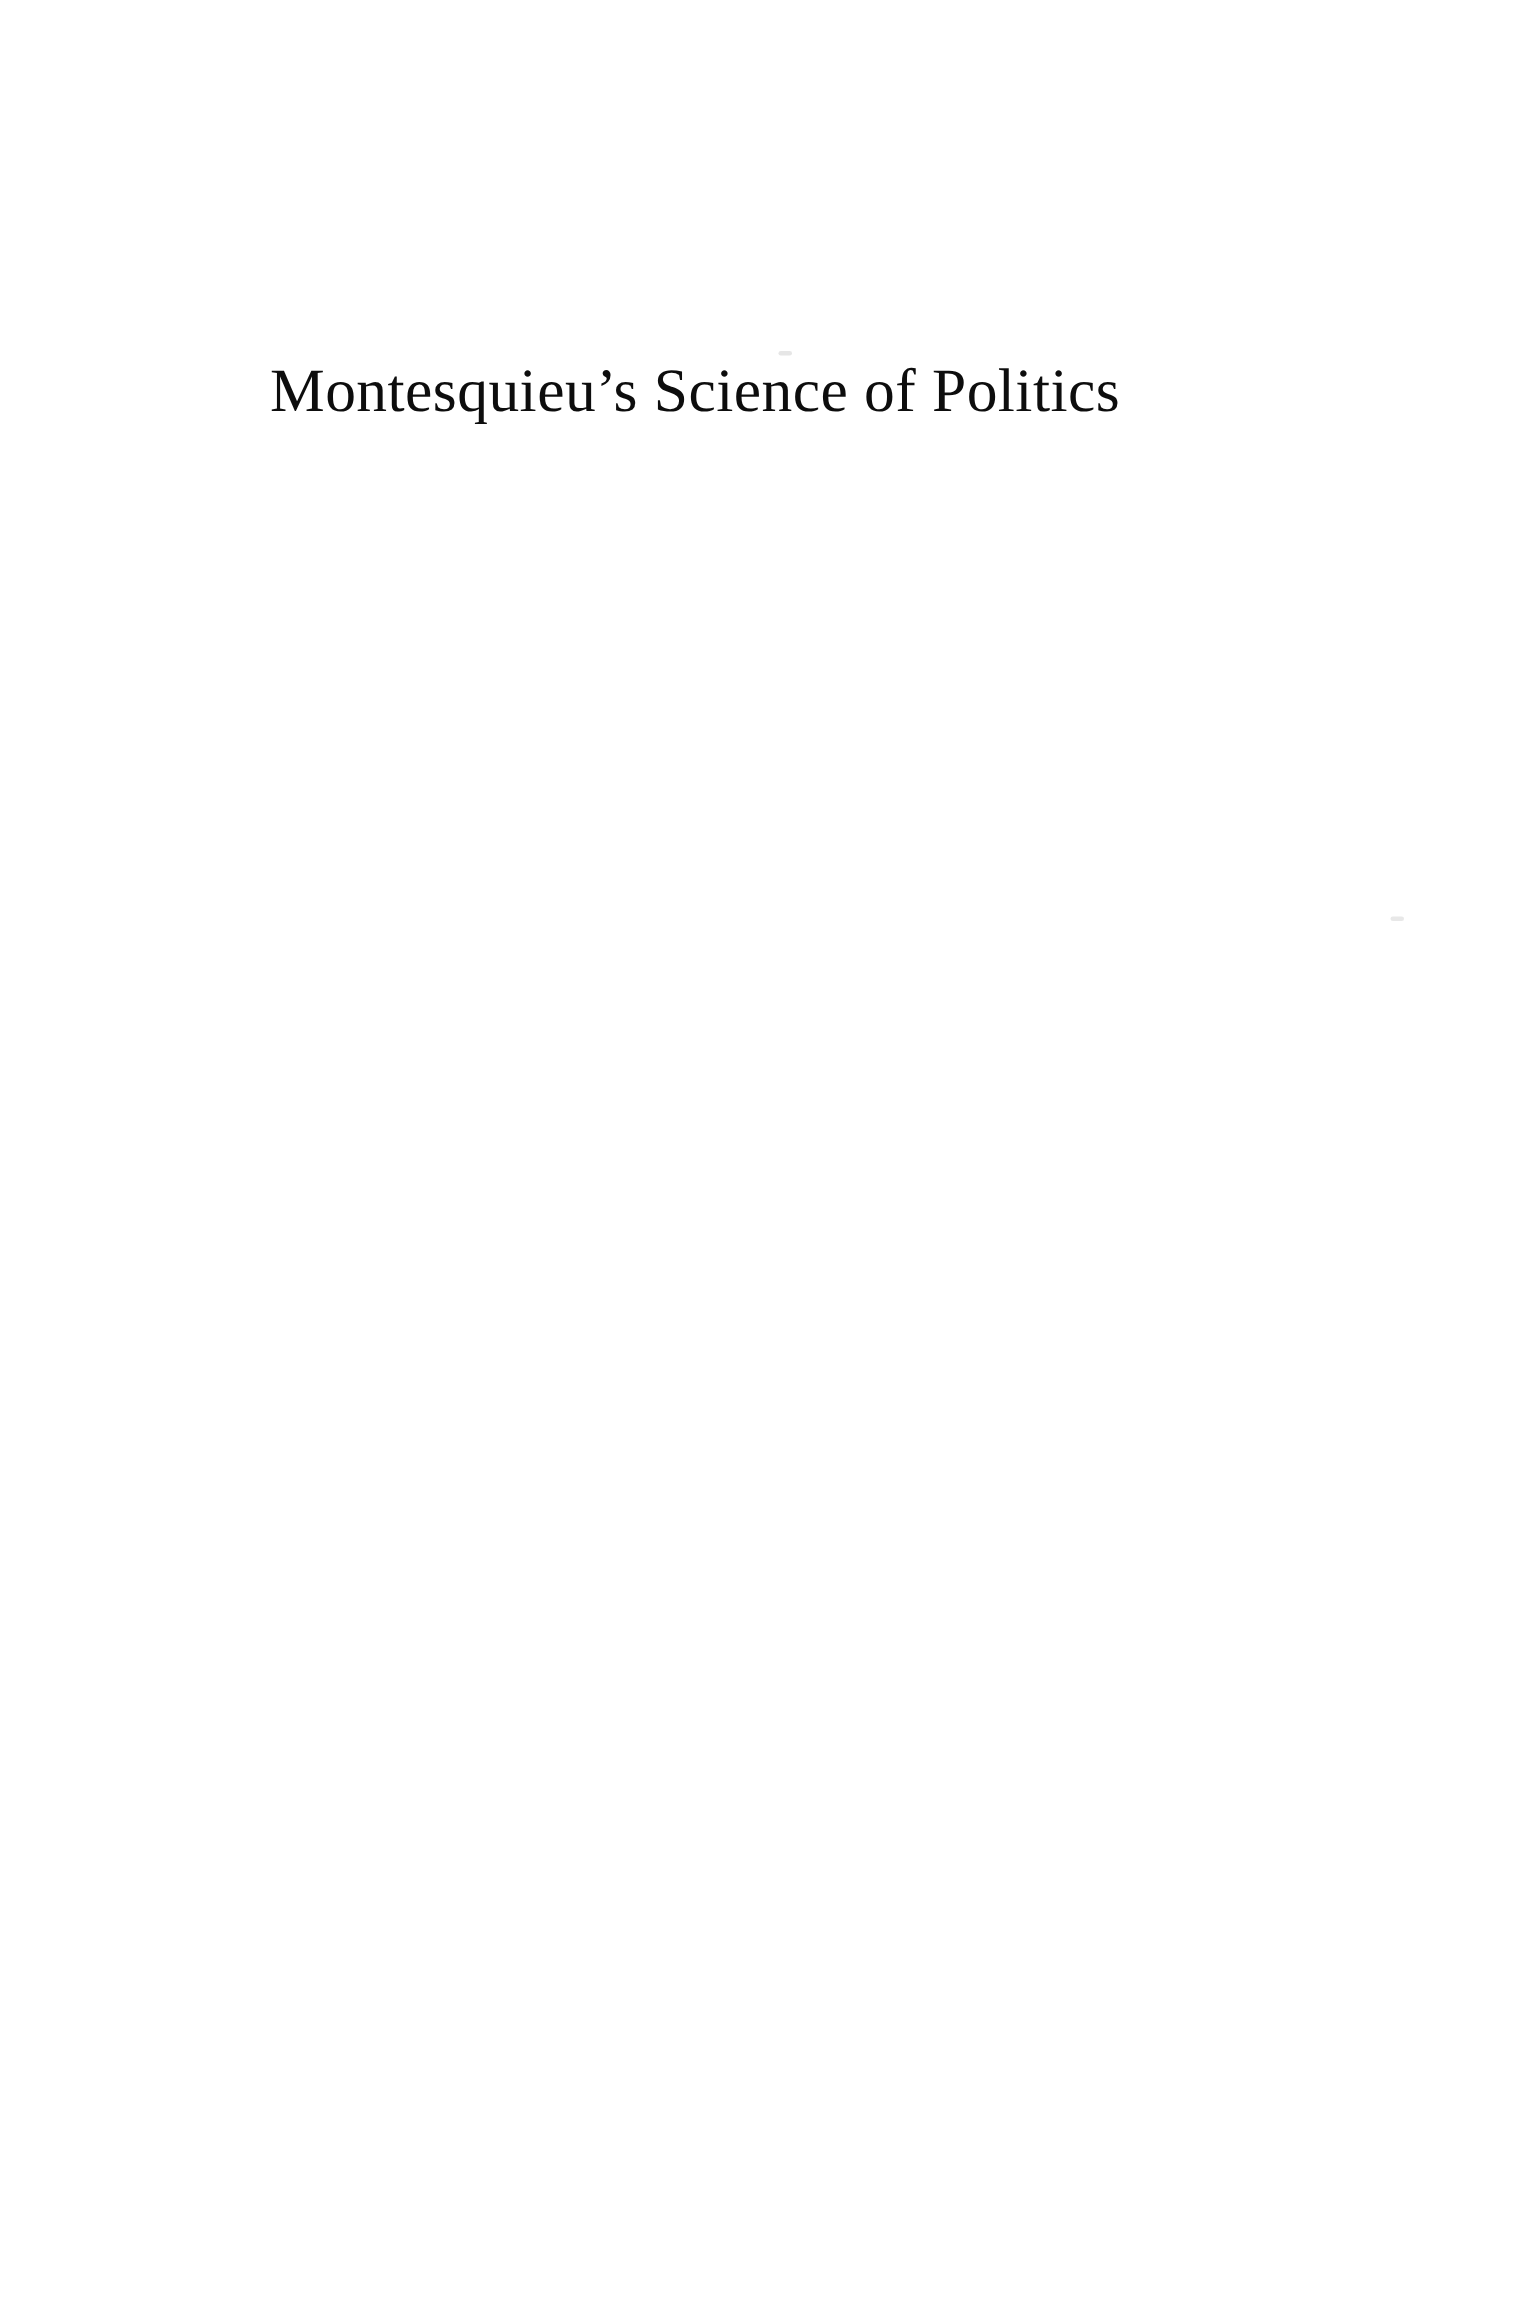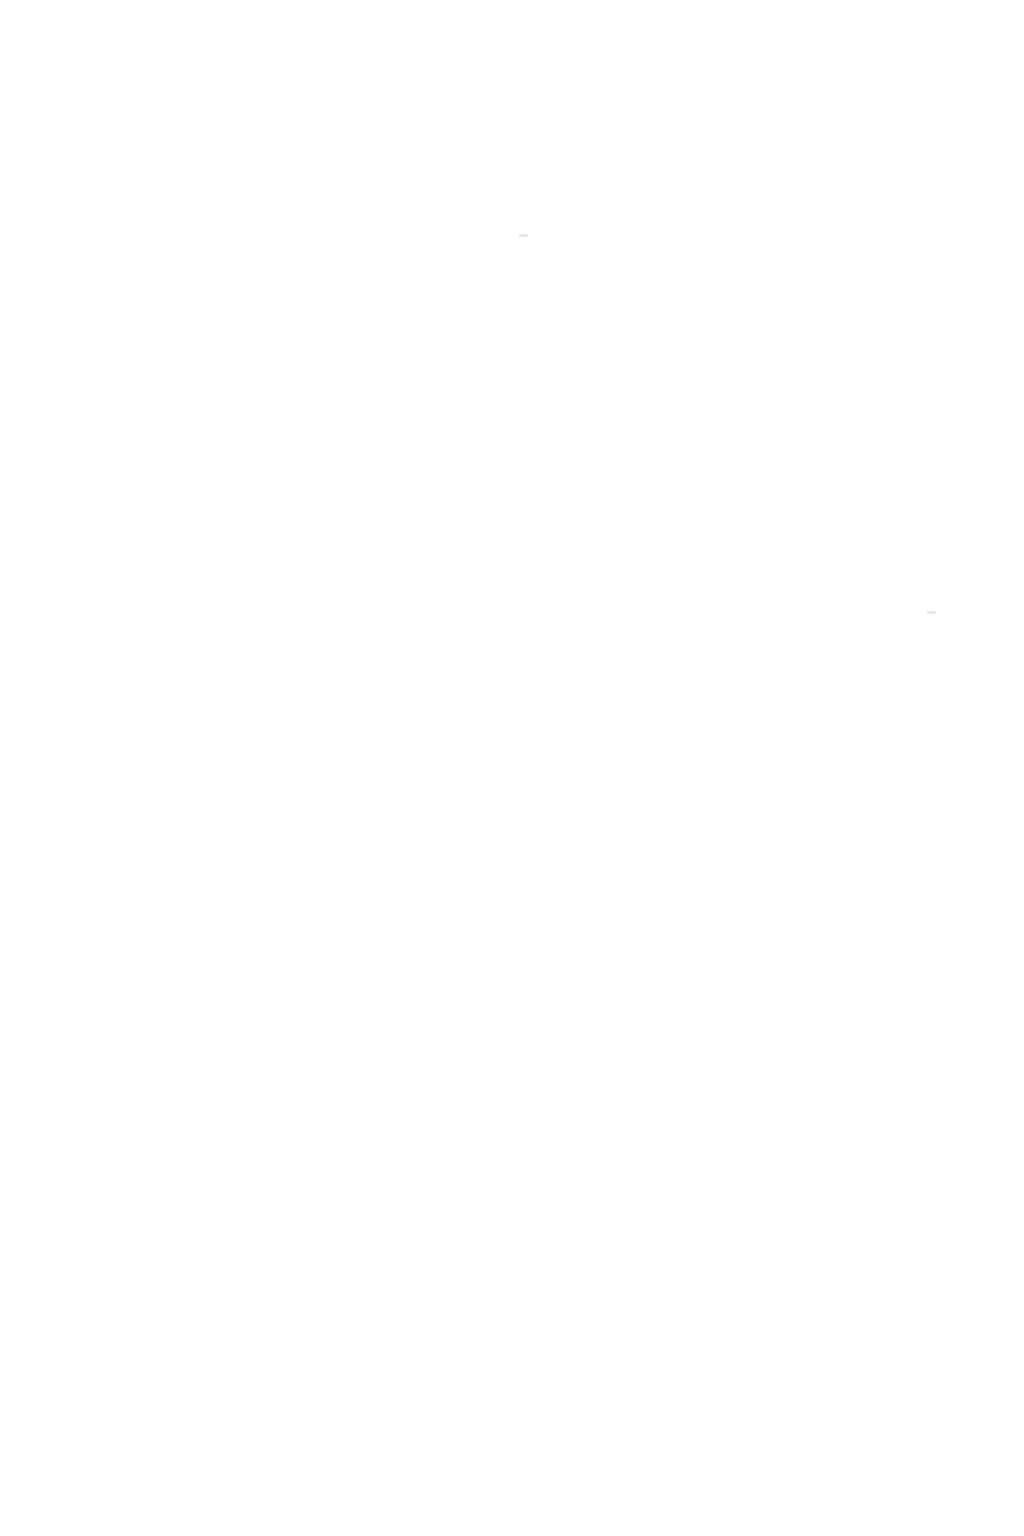--- a/index.html
+++ b/index.html
@@ -70,15 +70,18 @@
 </style>
 </head>
 <body>
 
 <div class="page">
   <div class="page-inner">
 
     <div class="scan-speck speck-a"></div>
     <div class="scan-speck speck-b"></div>
 
+    <div class="half-title-block">
+      <h1 class="half-title">Montesquieu’s Science of Politics</h1>
+    </div>
 
   </div>
 </div>
 
 </body></html>

